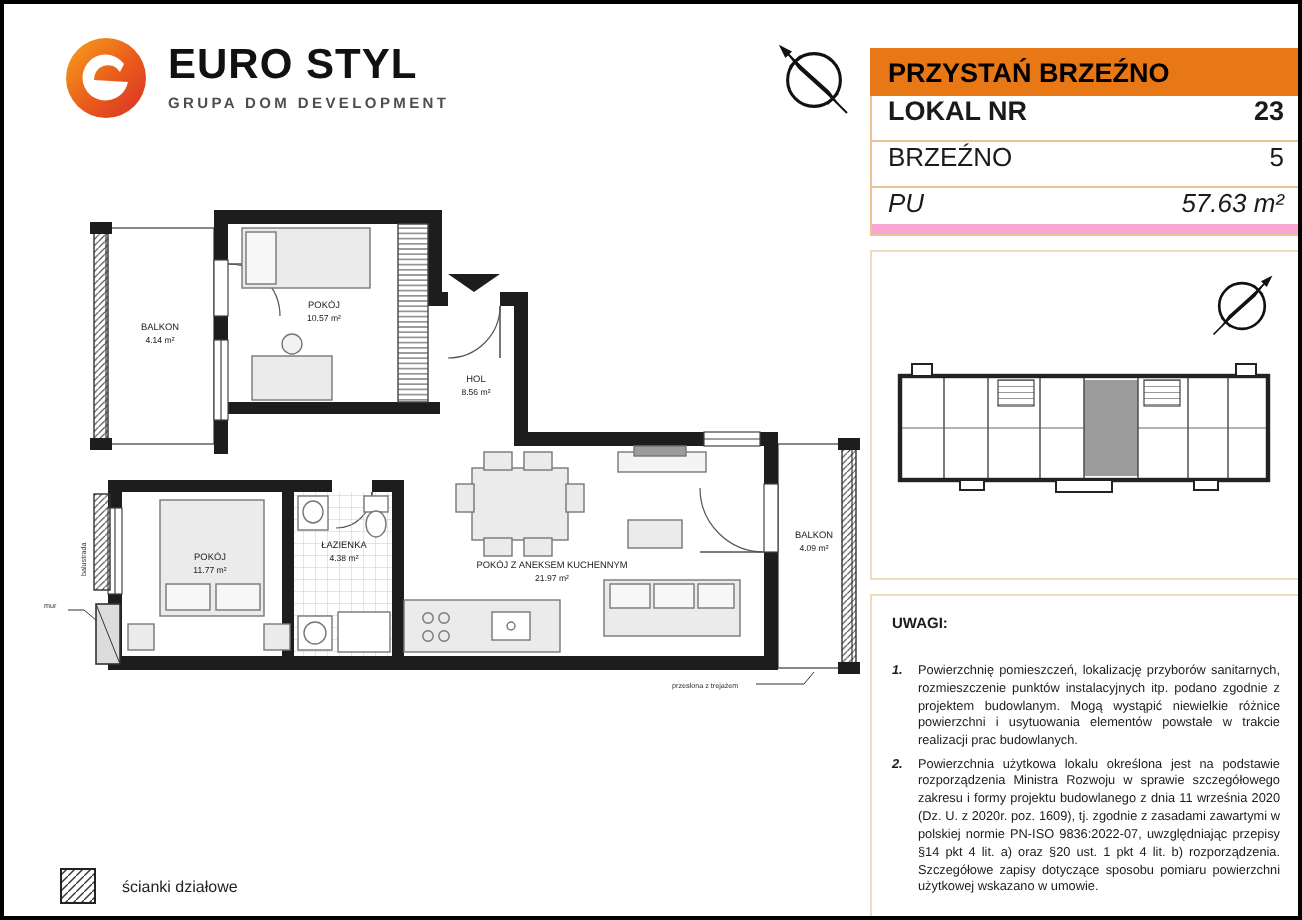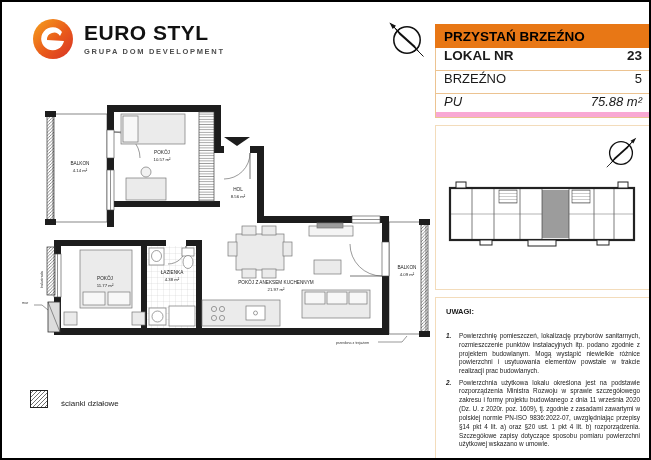--- a/index.html
+++ b/index.html
@@ -28,21 +28,21 @@
   .compass-panel { position:absolute; right:10px; top:8px; width:38px; height:38px; }
   .mini-plan { position:absolute; left:6px; top:40px; }
   .notes-panel { margin-top:7px; border:1.5px solid #F3DCBB; background:#fff; padding:9px 10px 10px 10px; }
   .notes-title { font-size:7.5px; font-weight:700; margin-bottom:16px; }
   .notes-list { list-style:none; }
   .notes-list li { display:flex; gap:5px; font-size:6.4px; line-height:1.38; margin-bottom:2.5px; text-align:justify; }
   .notes-list li .num { font-weight:700; font-style:italic; flex:0 0 8px; }
   
   .plan-wrap { position:absolute; left:12px; top:90px; width:424px; height:256px; }
   
-  .legend { position:absolute; left:28px; top:388px; display:flex; align-items:flex-end; gap:13px; }
+  .legend { position:absolute; left:28px; top:432px; display:flex; align-items:center; gap:13px; }
   .legend-label { font-size:8px; color:#222; }
   
   .rname { font-family:"Liberation Sans",sans-serif; font-size:4.7px; fill:#1c1c1c; text-anchor:middle; }
   .rarea { font-family:"Liberation Sans",sans-serif; font-size:4.3px; fill:#1c1c1c; text-anchor:middle; }
   .tiny  { font-family:"Liberation Sans",sans-serif; font-size:3.6px; fill:#333; }
 </style>
 </head>
 <body>
 
 <div class="page">
@@ -81,21 +81,21 @@
       <div class="info-row bold">
         <span class="lbl">LOKAL NR</span>
         <span class="val">23</span>
       </div>
       <div class="info-row">
         <span class="lbl">BRZEŹNO</span>
         <span class="val">5</span>
       </div>
       <div class="info-row">
         <span class="lbl">PU</span>
-        <span class="val">75.88 m²</span>
+        <span class="val">57.63 m²</span>
       </div>
     </div>
 
     <div class="locator-panel">
       <svg class="compass-panel" viewBox="0 0 40 40">
         <circle cx="20" cy="20" r="12" fill="none" stroke="#111" stroke-width="1.4"></circle>
         <line x1="5" y1="35" x2="35" y2="5" stroke="#111" stroke-width="0.9"></line>
         <polygon points="8,32 13,25 33,7 27,15" fill="#111"></polygon>
         <polygon points="36,4 30,7 33,10" fill="#111"></polygon>
         <line x1="9" y1="26" x2="14" y2="31" stroke="#111" stroke-width="0.9"></line>

